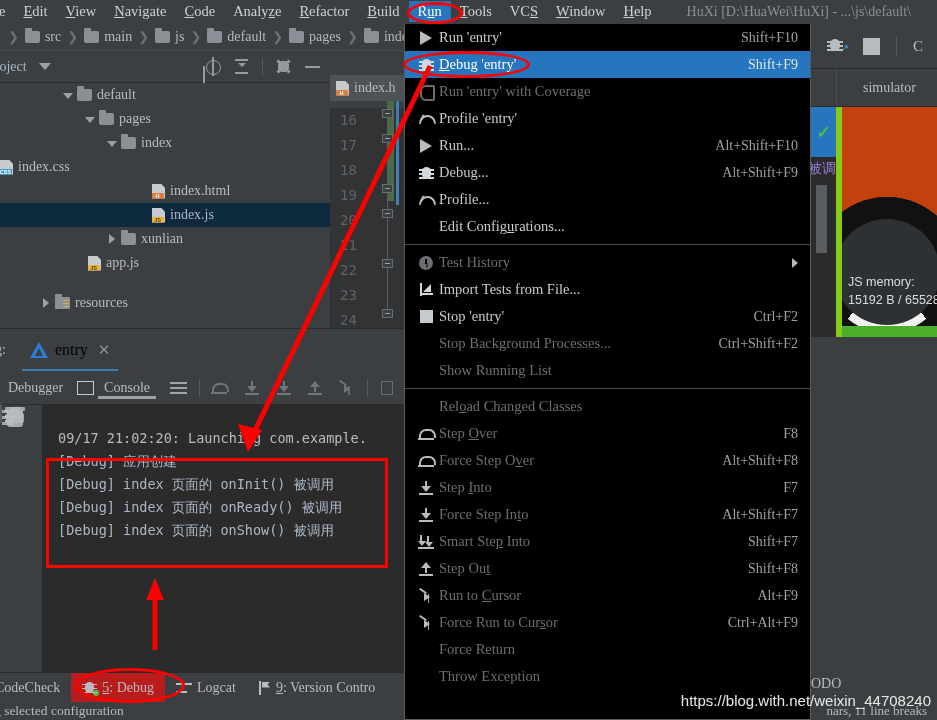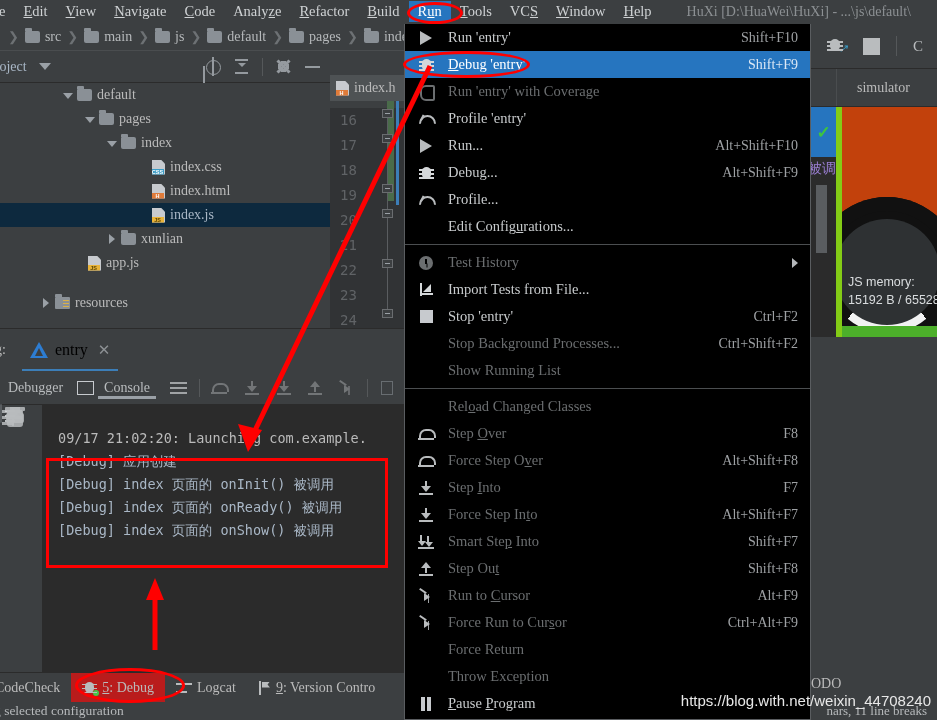--- a/index.html
+++ b/index.html
@@ -238,21 +238,21 @@
     position: relative;
     height: 27px;
     display: flex; align-items: center;
     color: #c8cbcd;
     padding-left: 8px; padding-right: 12px;
     white-space: nowrap;
   }
   .mrow.hl { background: #2675bf; color: #ffffff; }
   .mrow.disabled { color: #6b6e70; }
   .mrow .mico { width: 26px; flex: none; display:flex; align-items:center; justify-content:center; }
-  .mrow .mlabel { flex: 1; margin-left: 9px; }
+  .mrow .mlabel { flex: 1; }
   .mrow .mkey { color: #9ea1a4; font-size: 14px; margin-left: 16px; }
   .mrow.hl .mkey { color: #dce8f5; }
   .msep { height: 1px; background: #4b4e50; margin: 4px 0; }
   .submenu-arrow {
     width: 0; height: 0; margin-left: 10px;
     border-top: 5px solid transparent;
     border-bottom: 5px solid transparent;
     border-left: 6px solid #b4b7ba;
   }
 
@@ -316,21 +316,21 @@
 
   .sim-head {
     position: absolute; left: 811px; top: 69px;
     width: 126px; height: 38px;
     background: #3c3f41;
     border-bottom: 1px solid #2b2b2b;
   }
   .sim-head .sim-cell {
     position:absolute; left:25px; top:0; right:0; height:37px;
     border-left:1px solid #4a4d4f;
-    display:flex; align-items:center; padding-left:20px;
+    display:flex; align-items:center; padding-left:26px;
     color:#bbbbbb; font-size:14px;
   }
   .sim-body {
     position: absolute; left: 811px; top: 107px;
     width: 126px; height: 230px;
     background: #3c3f41;
   }
   .sim-gut {
     position:absolute; left:0; top:0; width:25px; height:230px;
     background:#3c3f41;
@@ -591,21 +591,21 @@
     <div class="trow" style="padding-left:84px;">
       <span class="arw down"></span>
       <span class="folder-ico"></span>
       <span class="tlabel">pages</span>
     </div>
     <div class="trow" style="padding-left:106px;">
       <span class="arw down"></span>
       <span class="folder-ico"></span>
       <span class="tlabel">index</span>
     </div>
-    <div class="trow" style="padding-left:152px;">
+    <div class="trow" style="">
       <span class="fileico">
           <span class="tag css">CSS</span>
         </span>
       <span class="tlabel">index.css</span>
     </div>
     <div class="trow" style="padding-left:152px;">
       <span class="fileico">
           <span class="tag html">H</span>
         </span>
       <span class="tlabel">index.html</span>
@@ -831,27 +831,20 @@
       <span class="mkey">Ctrl+Alt+F9</span>
     </div>
     <div class="mrow disabled">
       <span class="mico"></span>
       <span class="mlabel">Force Return</span>
       <span class="mkey"></span>
     </div>
     <div class="mrow disabled">
       <span class="mico"></span>
       <span class="mlabel">Throw Exception</span>
-      <span class="mkey"></span>
-    </div>
-    <div class="mrow">
-      <span class="mico">
-          <span class="ic-pause"></span>
-        </span>
-      <span class="mlabel"><u>P</u>ause <u>P</u>rogram</span>
       <span class="mkey"></span>
     </div>
     <div class="mrow disabled">
       
       
       
     </div>
   </div>
 
   <div class="right-toolbar">

